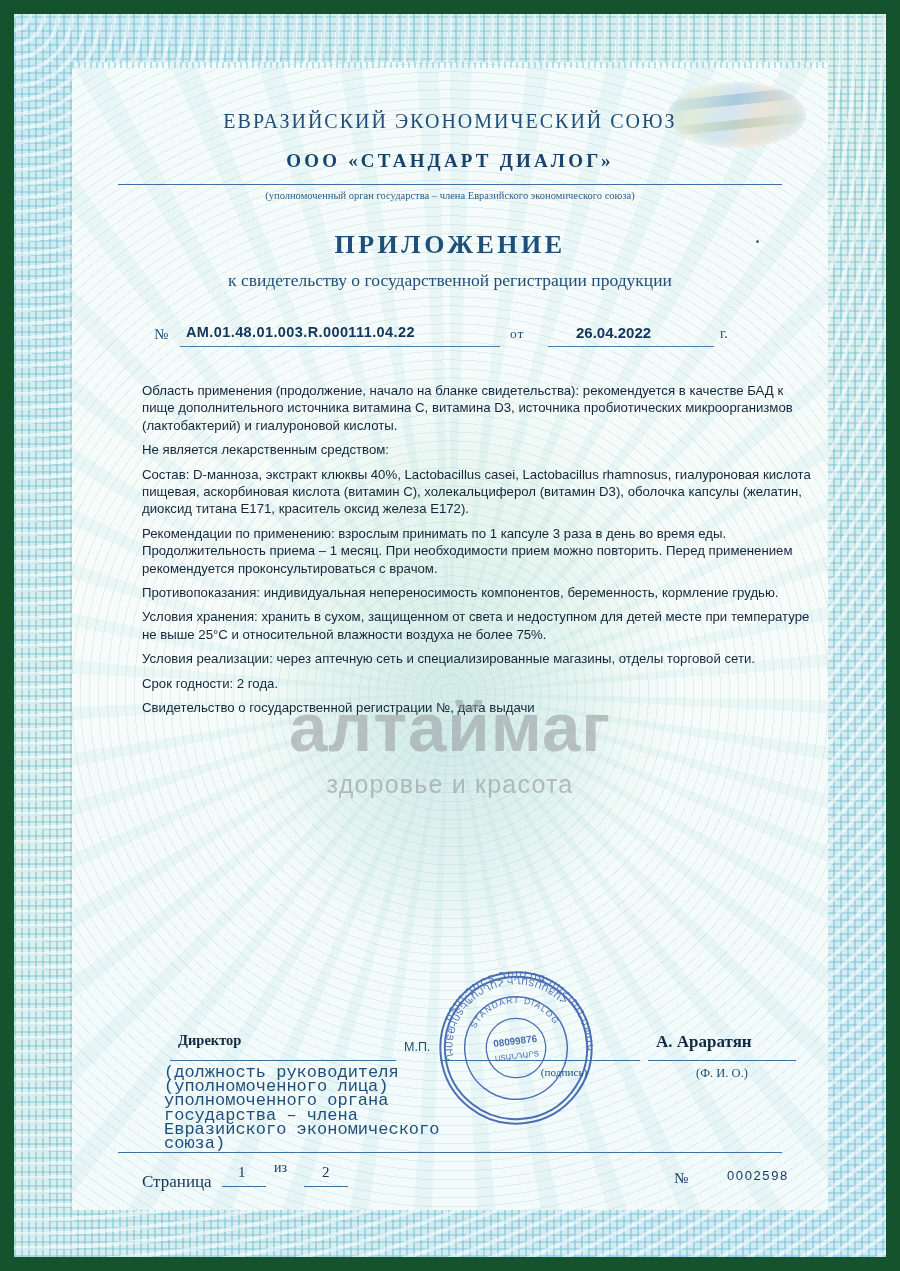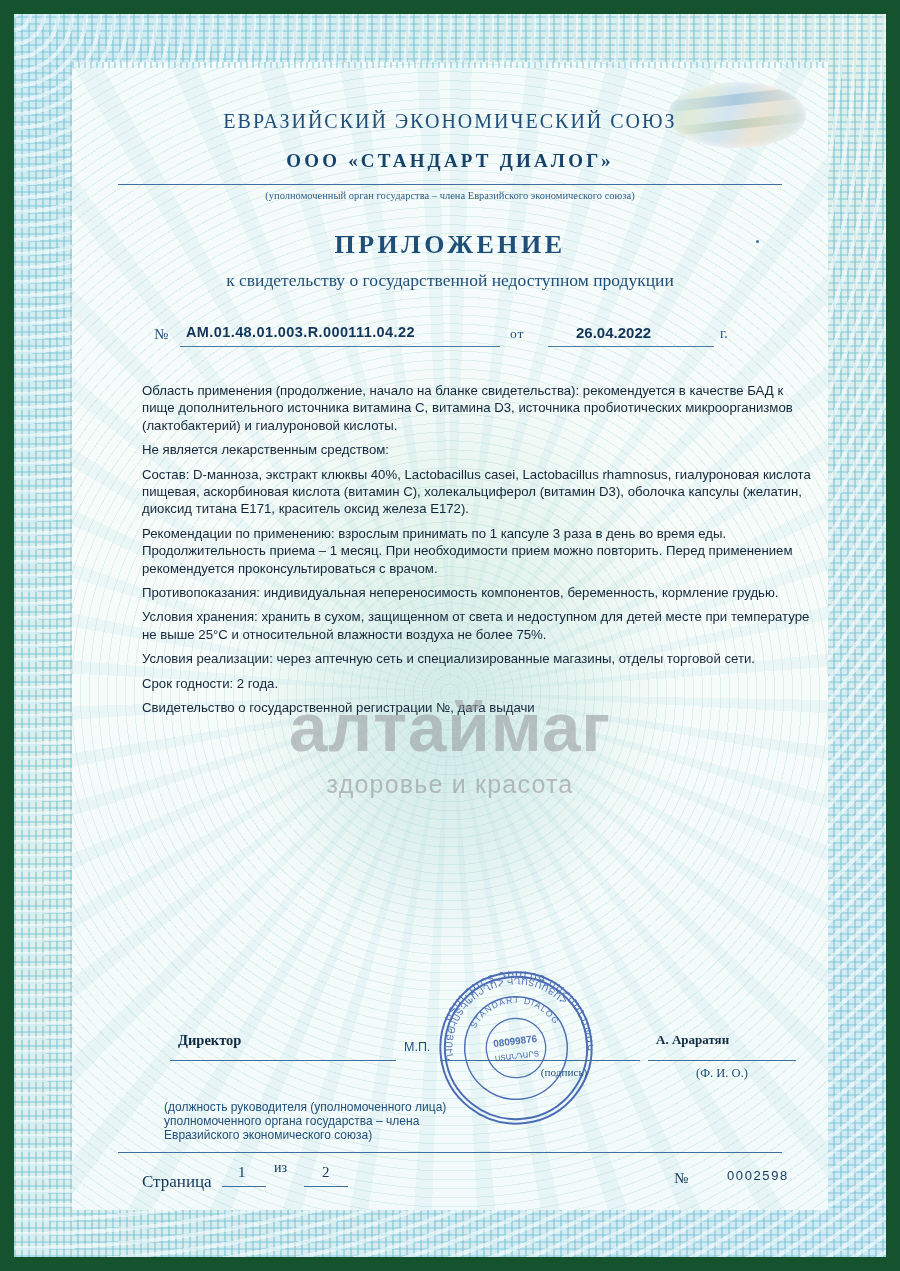--- a/index.html
+++ b/index.html
@@ -219,40 +219,39 @@
     font-size: 14.5px; font-weight: 700; color: #102a44;
     font-family: "Liberation Serif", serif;
   }
   #mp-label {
     position: absolute; left: 304px; top: 26px;
     font-size: 12.5px; color: #1f4e79;
     font-family: Liberation Sans, sans-serif;
   }
   #sig-name {
     position: absolute; left: 556px; top: 18px;
-    font-size: 13px; color: #102a44; font-weight: 700;
+    font-size: 17px; color: #102a44; font-weight: 700;
     font-family: "Liberation Serif", serif;
   }
   #sig-line-left {
     position: absolute; left: 70px; top: 46px; width: 226px;
     border-bottom: 1px solid #3f6f9e;
   }
   #sig-line-mid {
     position: absolute; left: 340px; top: 46px; width: 200px;
     border-bottom: 1px solid #3f6f9e;
   }
   #sig-line-right {
     position: absolute; left: 548px; top: 46px; width: 148px;
     border-bottom: 1px solid #3f6f9e;
   }
   #sig-caption-left {
     position: absolute; left: 64px; top: 52px; width: 290px;
-    font-size: 12px; color: #1f4e79; line-height: 14.2px;
-    font-family: Liberation Sans, sans-serif;
-    margin-top: 34px;
+    font-size: 17px; color: #1f4e79; line-height: 14.2px;
+    font-family: Liberation Mono, monospace;
   }
   #sig-caption-mid {
     position: absolute; left: 404px; top: 52px; width: 120px;
     text-align: center;
     font-size: 11.2px; color: #1f4e79;
     font-family: "Liberation Serif", serif;
   }
   #sig-caption-right {
     position: absolute; left: 548px; top: 52px; width: 148px;
     text-align: center;
@@ -371,21 +370,21 @@
 
       <div id="hologram"></div>
 
       <div id="eaeu-title">ЕВРАЗИЙСКИЙ ЭКОНОМИЧЕСКИЙ СОЮЗ</div>
       <div id="org-name">ООО «СТАНДАРТ ДИАЛОГ»</div>
       <div id="rule-1"></div>
       <div id="authority-note">(уполномоченный орган государства – члена Евразийского экономического союза)</div>
 
       <div id="doc-title">ПРИЛОЖЕНИЕ</div>
       <div id="micro-dot"></div>
-      <div id="doc-subtitle">к свидетельству о государственной недоступном продукции</div>
+      <div id="doc-subtitle">к свидетельству о государственной регистрации продукции</div>
 
       <div id="number-row">
         <span id="no-label">№</span>
         <span id="reg-number">AM.01.48.01.003.R.000111.04.22</span>
         <span class="underline-seg" style="left:62px; top:26px; width:320px;"></span>
 
         <span id="ot-label">от</span>
         <span id="reg-date">26.04.2022</span>
         <span class="underline-seg" style="left:430px; top:26px; width:166px;"></span>
 

